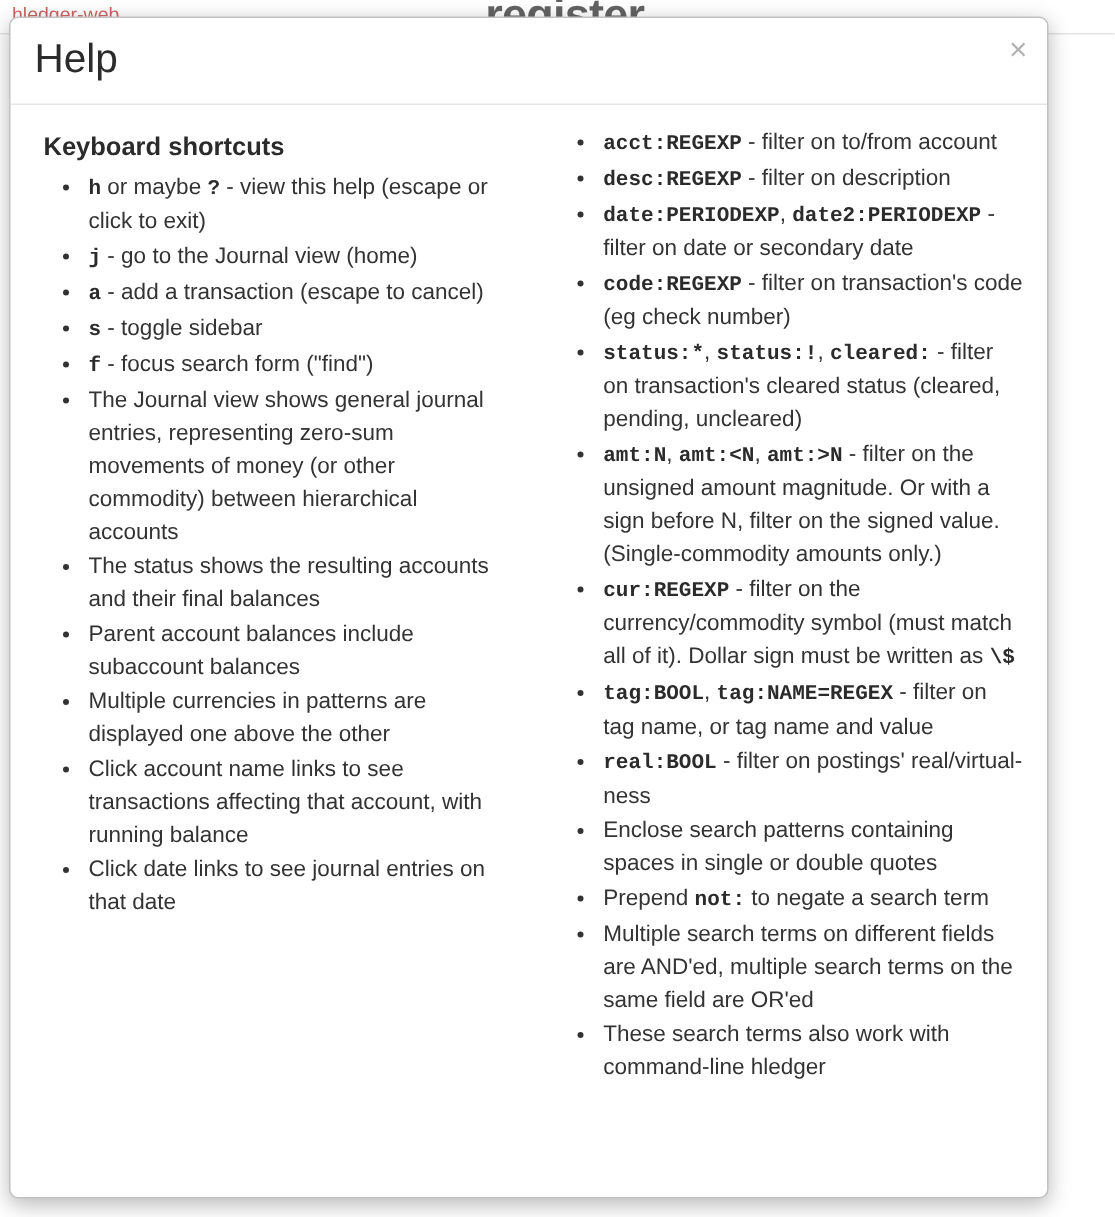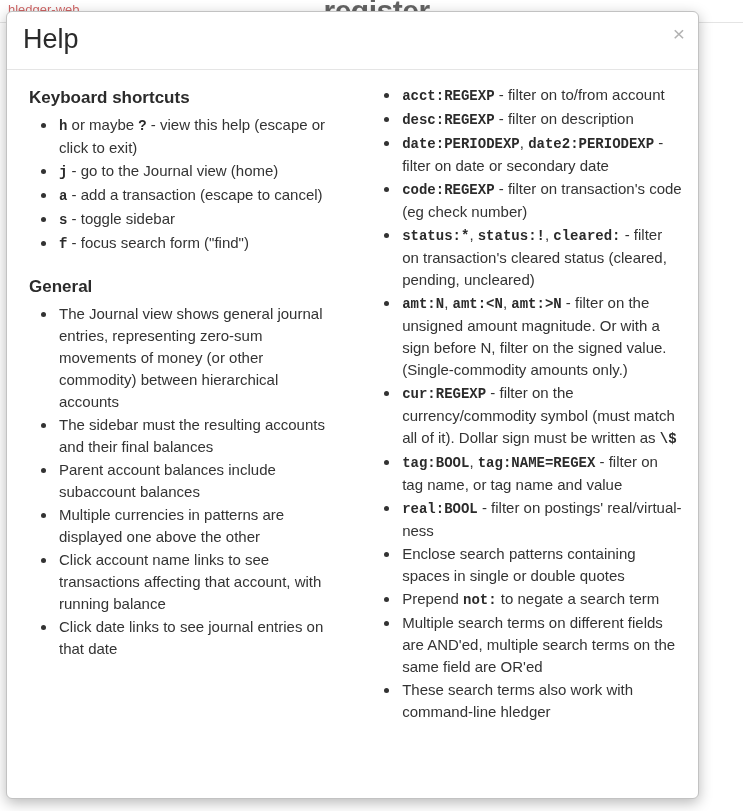--- a/index.html
+++ b/index.html
@@ -170,24 +170,23 @@
   <div class="modal-body">
     <div class="col col-left">
         <h4 class="section">Keyboard shortcuts</h4>
         <ul class="bullets">
           <li><code>h</code> or maybe <code>?</code> - view this help (escape or click to exit)</li>
           <li><code>j</code> - go to the Journal view (home)</li>
           <li><code>a</code> - add a transaction (escape to cancel)</li>
           <li><code>s</code> - toggle sidebar</li>
           <li><code>f</code> - focus search form ("find")</li>
         </ul>
-        <h4 class="section general">General</h4>
         <ul class="bullets">
           <li>The Journal view shows general journal entries, representing zero-sum movements of money (or other commodity) between hierarchical accounts</li>
-          <li>The sidebar must the resulting accounts and their final balances</li>
+          <li>The status shows the resulting accounts and their final balances</li>
           <li>Parent account balances include subaccount balances</li>
           <li>Multiple currencies in patterns are displayed one above the other</li>
           <li>Click account name links to see transactions affecting that account, with running balance</li>
           <li>Click date links to see journal entries on that date</li>
         </ul>
       </div>
     <div class="col col-right">
         <ul class="bullets">
           <li><code>acct:REGEXP</code> - filter on to/from account</li>
           <li><code>desc:REGEXP</code> - filter on description</li>

